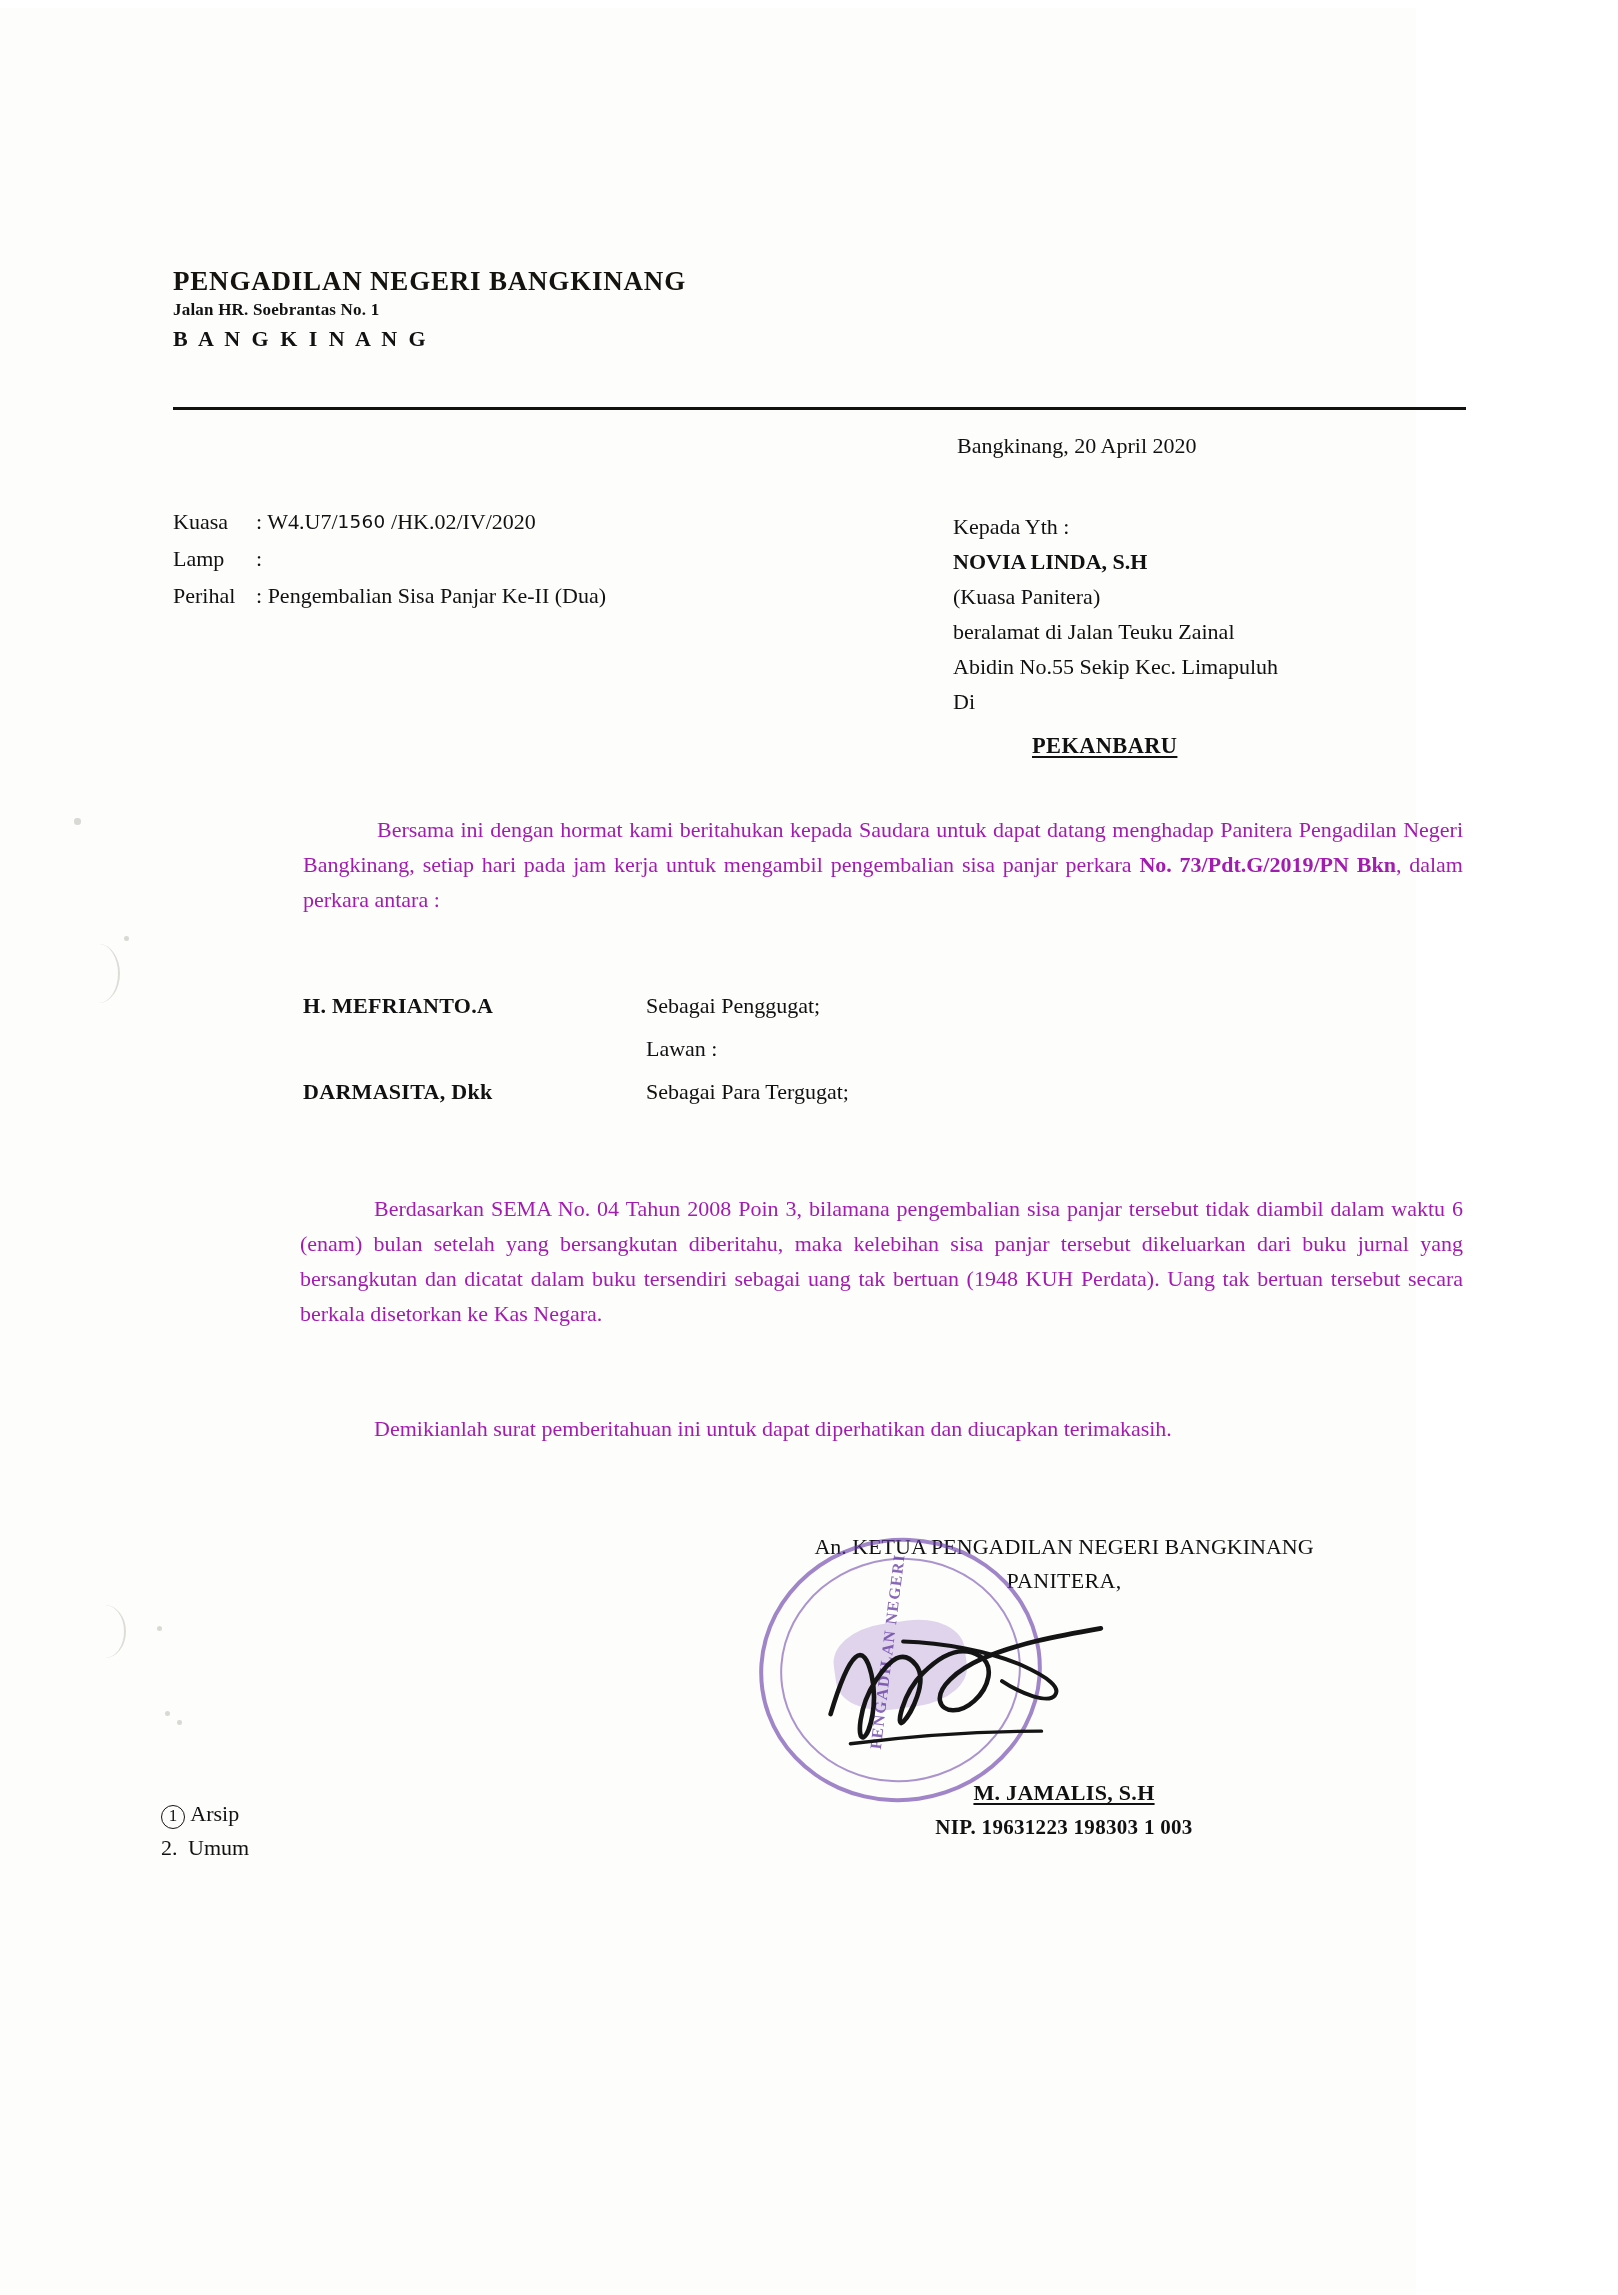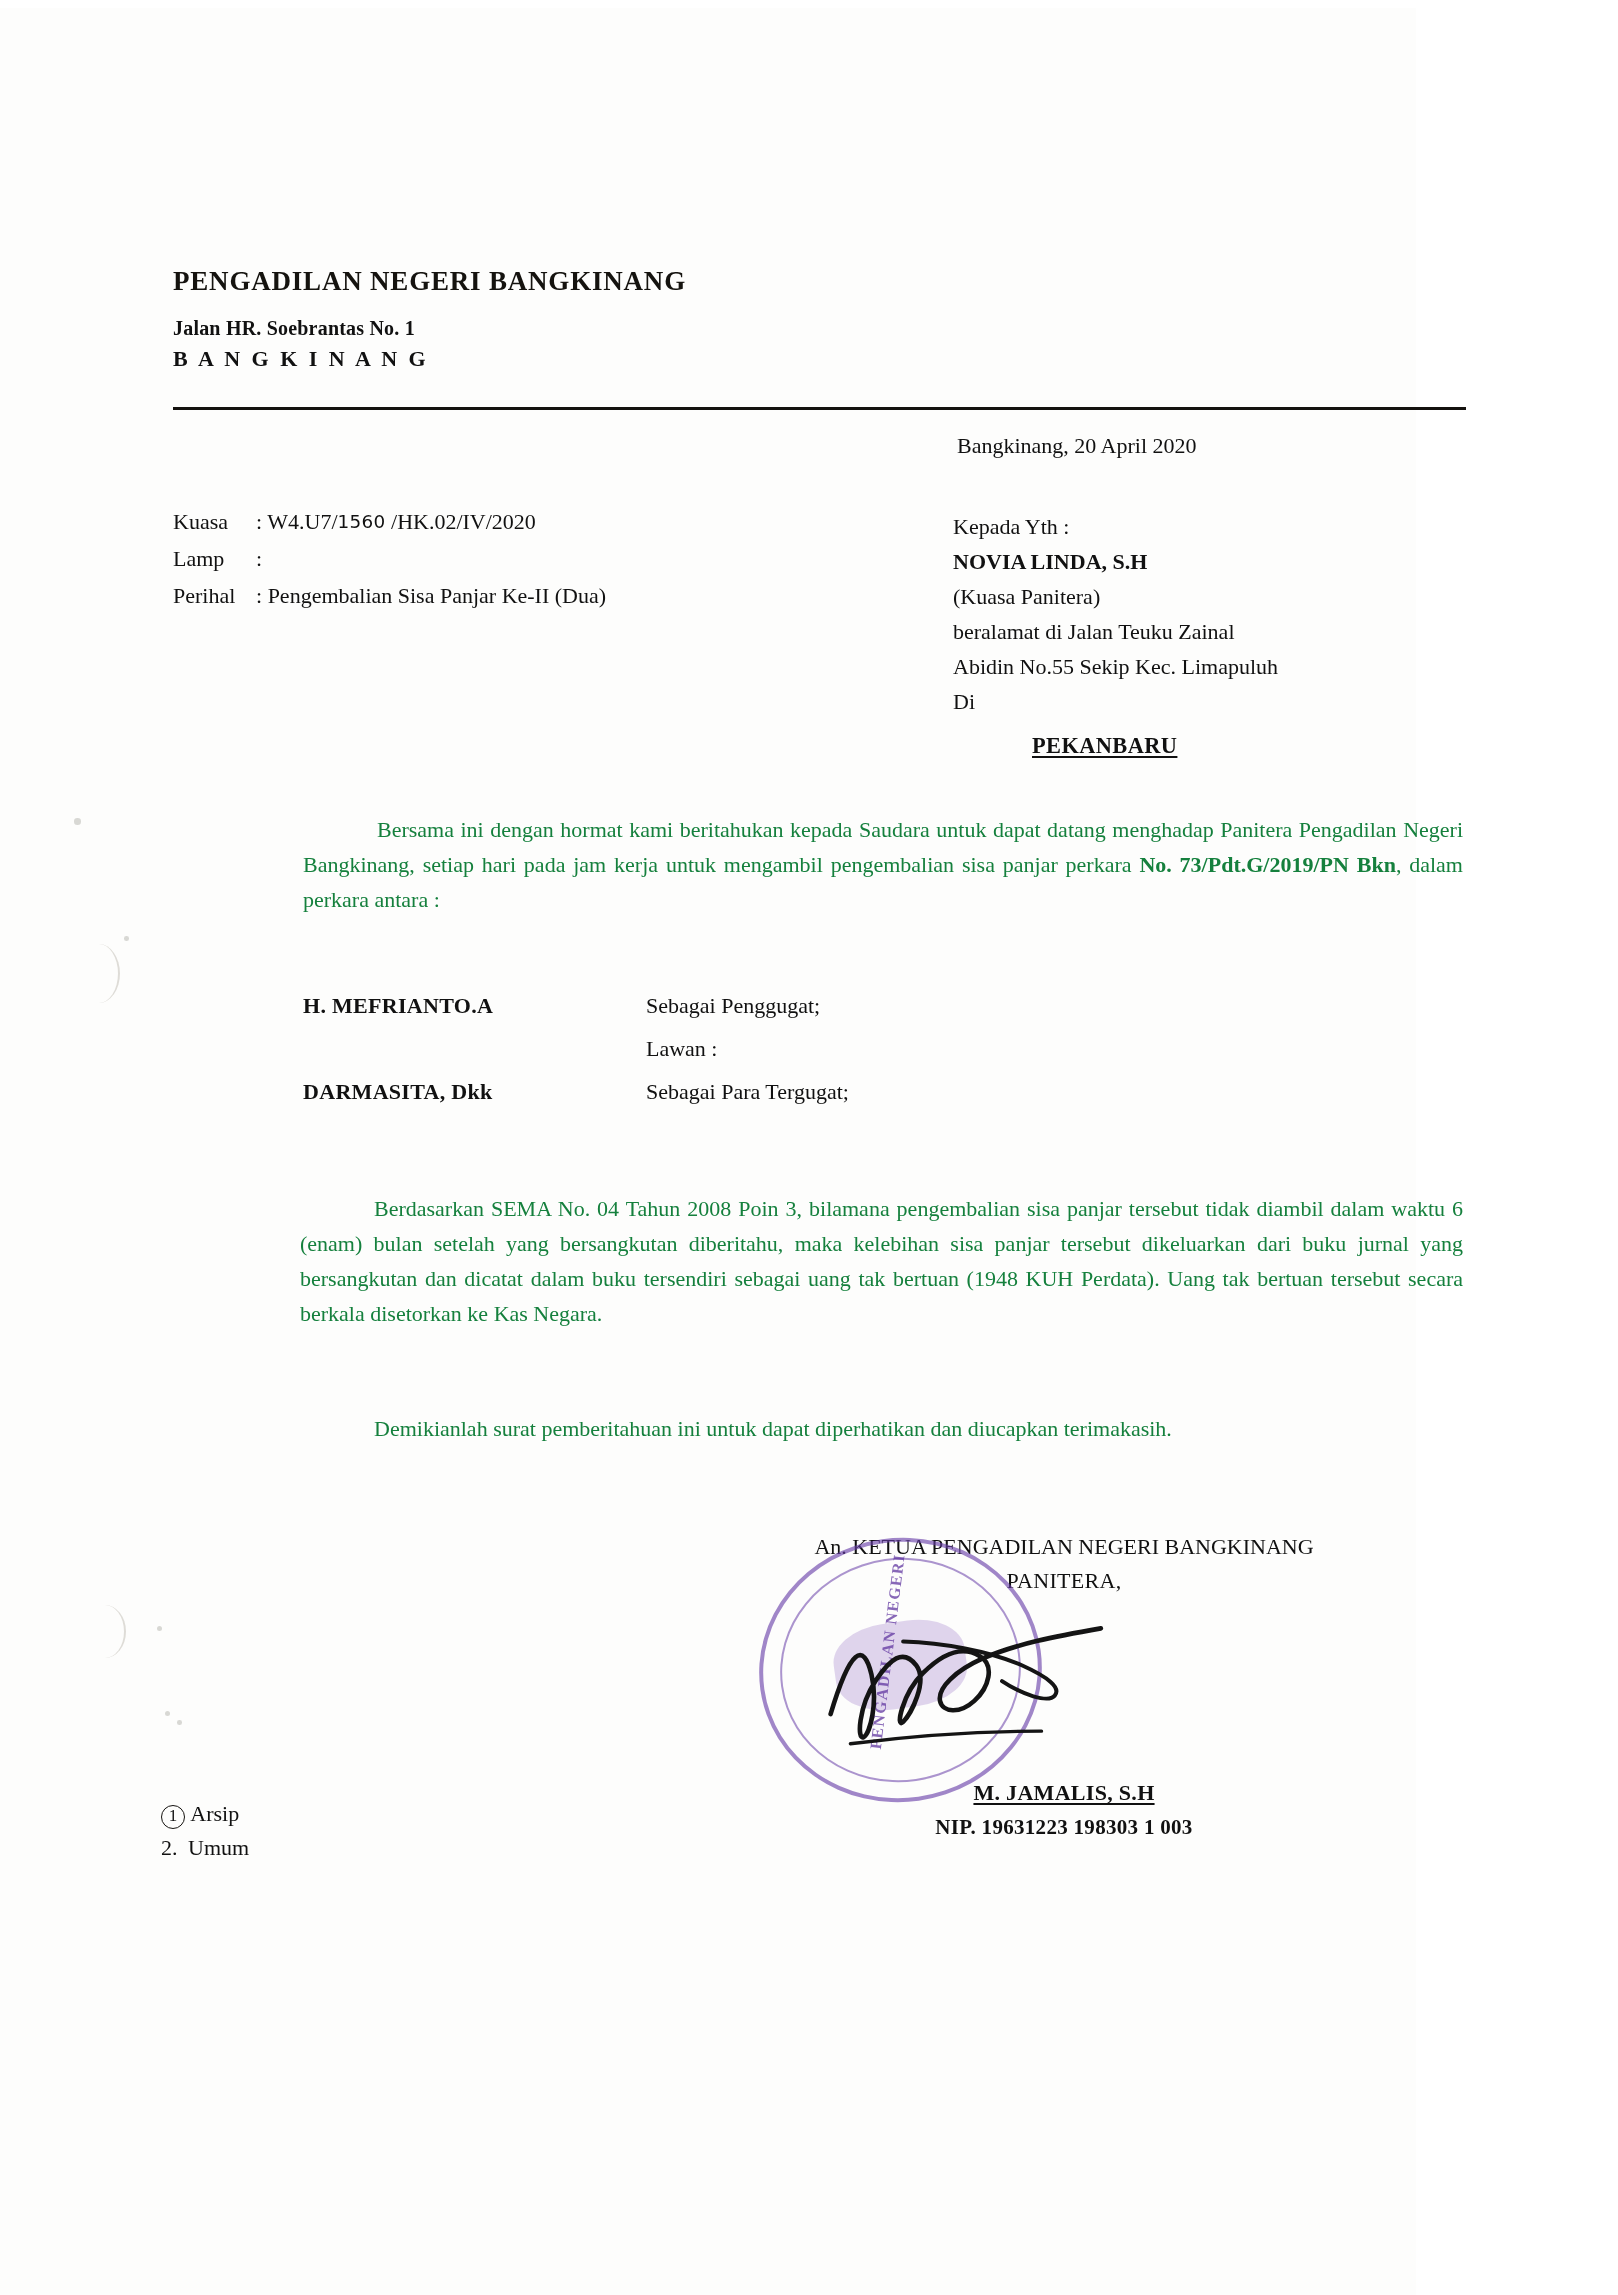--- a/index.html
+++ b/index.html
@@ -39,22 +39,22 @@
   }
   .lh-line1 {
     font-family: "Liberation Serif", serif;
     font-weight: bold;
     font-size: 27px;
     letter-spacing: 0.8px;
     color: #15130f;
   }
   .lh-line2 {
     font-weight: bold;
-    font-size: 20px;
-    margin-top: 20px;
+    font-size: 17px;
+    margin-top: 3px;
     letter-spacing: 0.2px;
   }
   .lh-line3 {
     font-weight: bold;
     font-size: 22px;
     margin-top: 6px;
     letter-spacing: 3px;
   }
 
   .rule {
@@ -114,21 +114,21 @@
     letter-spacing: 0.4px;
     text-decoration: underline;
     text-underline-offset: 3.3px;
   }
 
   .para {
     position: absolute;
     font-size: 22px;
     line-height: 35px;
     text-align: justify;
-    color: #15803d;
+    color: #a21caf;
   }
   .para b { font-weight: bold; }
   .indent { display: inline-block; width: 74px; }
 
   .p1 {
     left: 303px;
     top: 804px;
     width: 1160px;
   }
 

